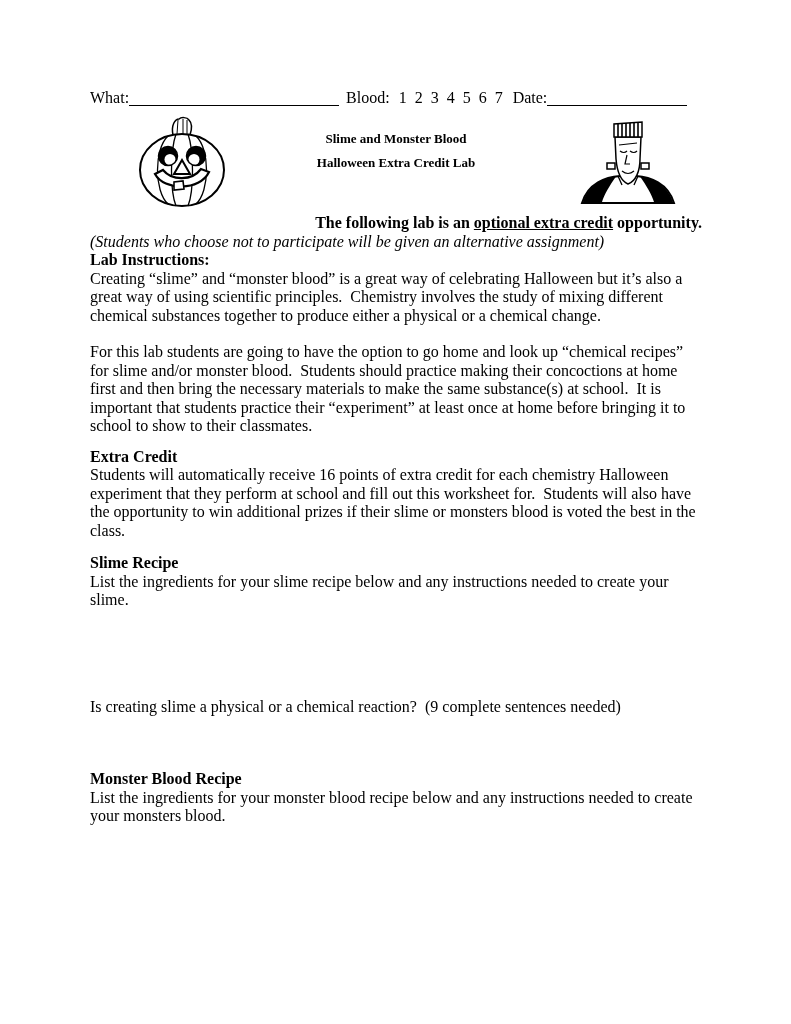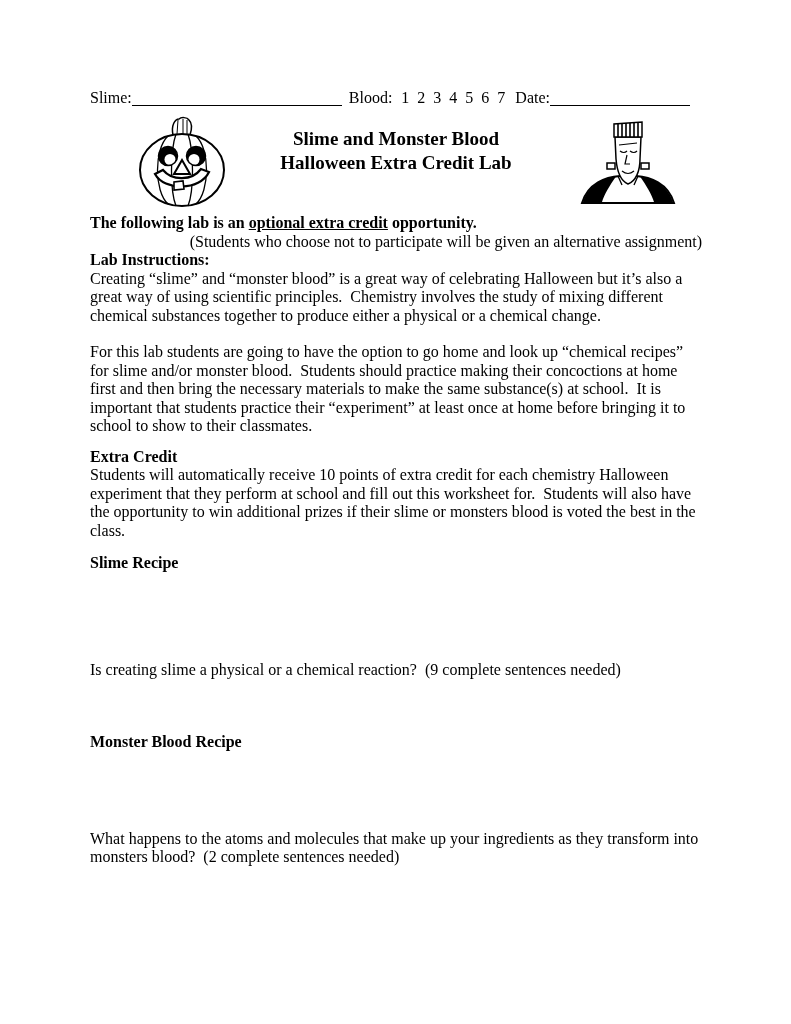--- a/index.html
+++ b/index.html
@@ -34,55 +34,56 @@
   .title-block {
     position: relative;
     height: 94px;
     margin-top: 8px;
   }
   .icon-left  { position: absolute; left: 36px;  top: 0; }
   .icon-right { position: absolute; right: 26px; top: 6px; }
   .title-text {
     text-align: center;
     font-weight: bold;
-    font-size: 19px;
+    font-size: 13px;
     line-height: 24px;
     padding-top: 12px;
   }
   
   .center-bold {
-    text-align: left;
+    text-align: right;
     font-weight: bold;
     line-height: 19px;
     margin-top: 4px;
   }
   .center-bold .u { text-decoration: underline; }
   .center-italic {
-    text-align: right;
+    text-align: left;
+    font-style: italic;
     line-height: 19px;
   }
   
   .doc { line-height: 18.5px; }
   .section-heading {
     font-weight: bold;
   }
   .para { white-space: pre-wrap; }
   .blank-18 { height: 18px; }
   .blank-12 { height: 12px; }
   .blank-14 { height: 14px; }
   .space-88 { height: 88px; }
   .space-54 { height: 54px; }
   .space-78 { height: 78px; }
 </style>
 </head>
 <body>
 
 <div class="page">
 
-  <div class="header-row"><span>Slime:</span><span class="fill-line name-line"></span><span class="period-label">Blood:</span><span class="period-nums">1  2  3  4  5  6  7</span><span>Date:</span><span class="fill-line date-line"></span></div>
+  <div class="header-row"><span>What:</span><span class="fill-line name-line"></span><span class="period-label">Blood:</span><span class="period-nums">1  2  3  4  5  6  7</span><span>Date:</span><span class="fill-line date-line"></span></div>
 
   <div class="title-block">
     <span class="icon-left">
       <svg width="112" height="94" viewBox="0 0 112 94">
         <path d="M47 20 C45 10 49 4 53 4 C55 2 61 2 63 5 C66 8 66 14 64 20 Z" fill="#fff" stroke="#000" stroke-width="1.5"></path>
         <path d="M52 5 L51 19 M57 4 L57 19 M61 5 L61 19" stroke="#000" stroke-width="1" fill="none"></path>
         <ellipse cx="56" cy="55" rx="42" ry="36" fill="#fff" stroke="#000" stroke-width="2"></ellipse>
         <path d="M42 21 C28 34 28 76 42 89" fill="none" stroke="#000" stroke-width="1.3"></path>
         <path d="M70 21 C84 34 84 76 70 89" fill="none" stroke="#000" stroke-width="1.3"></path>
         <path d="M50 19 C44 36 44 76 50 91" fill="none" stroke="#000" stroke-width="1.3"></path>
@@ -129,37 +130,38 @@
     </div>
 
     <div class="blank-18"></div>
 
     <p class="para">For this lab students are going to have the option to go home and look up “chemical recipes” for slime and/or monster blood.  Students should practice making their concoctions at home first and then bring the necessary materials to make the same substance(s) at school.  It is important that students practice their “experiment” at least once at home before bringing it to school to show to their classmates.</p>
 
     <div class="blank-12"></div>
 
     <div>
       <span class="section-heading">Extra Credit</span>
-      <p class="para">Students will automatically receive 10 points of extra credit for each chemistry Halloween experiment that they perform at school and fill out this worksheet for.  Students will also have the opportunity to win additional prizes if their slime or monsters blood is voted the best in the class.</p>
+      <p class="para">Students will automatically receive 16 points of extra credit for each chemistry Halloween experiment that they perform at school and fill out this worksheet for.  Students will also have the opportunity to win additional prizes if their slime or monsters blood is voted the best in the class.</p>
     </div>
 
     <div class="blank-14"></div>
 
     <div>
       <span class="section-heading">Slime Recipe</span>
+      <p class="para">List the ingredients for your slime recipe below and any instructions needed to create your slime.</p>
     </div>
 
     <div class="space-88"></div>
 
     <p class="para">Is creating slime a physical or a chemical reaction?  (9 complete sentences needed)</p>
 
     <div class="space-54"></div>
 
     <div>
       <span class="section-heading">Monster Blood Recipe</span>
+      <p class="para">List the ingredients for your monster blood recipe below and any instructions needed to create your monsters blood.</p>
     </div>
 
     <div class="space-78"></div>
 
-    <p class="para">What happens to the atoms and molecules that make up your ingredients as they transform into monsters blood?  (2 complete sentences needed)</p>
 
   </div>
 </div>
 
 </body></html>

